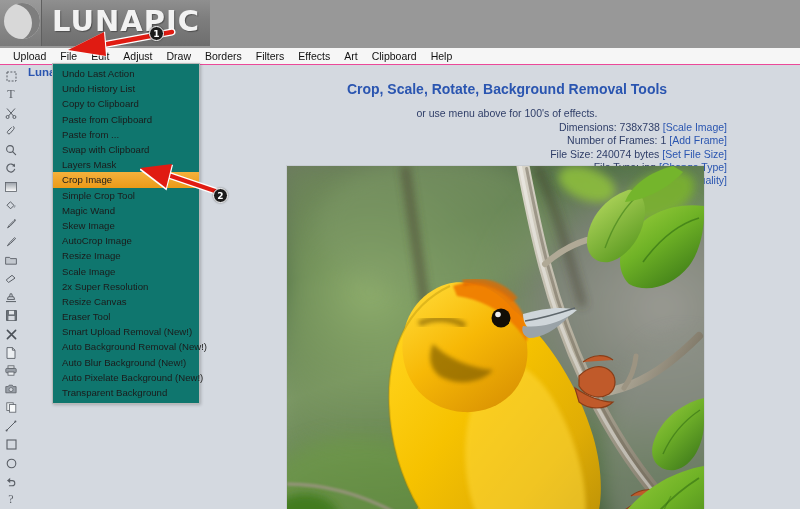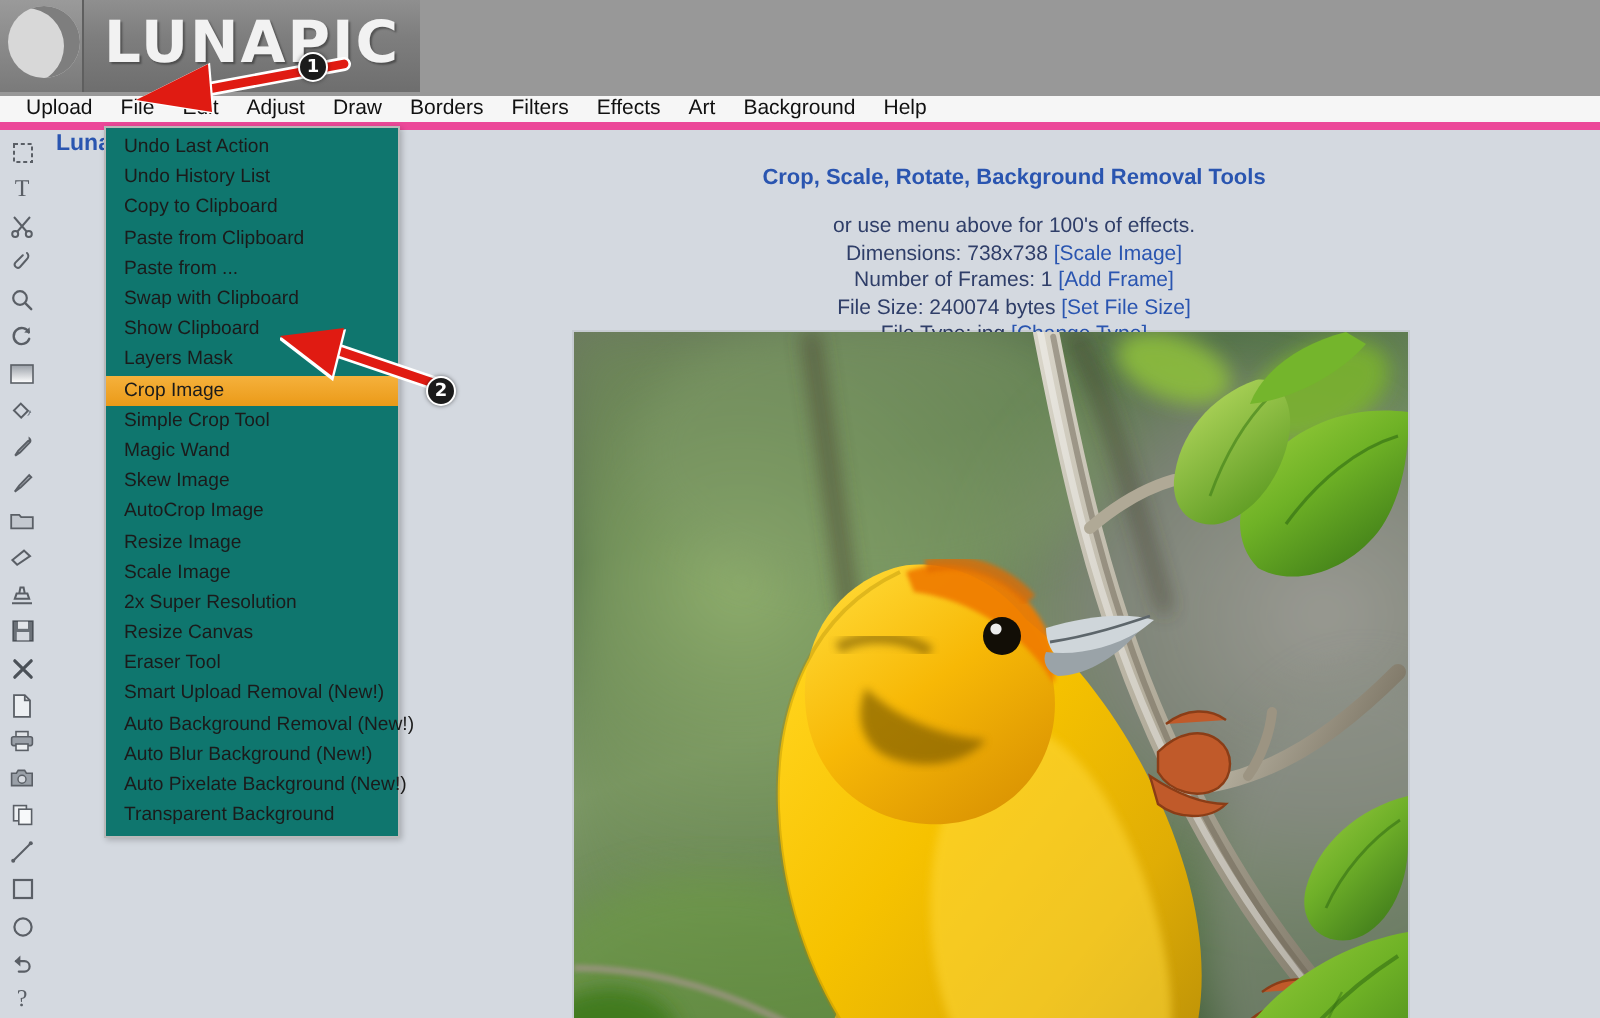--- a/index.html
+++ b/index.html
@@ -38,21 +38,21 @@
     font-size:29px; font-weight:bold; letter-spacing:1px;
     color:#f2f2f2;
     font-family:"DejaVu Sans", sans-serif;
     text-shadow:1px 1px 1px rgba(0,0,0,.35);
   }
 
   
   #menubar {
     position:absolute; left:0; top:48px; width:800px; height:17px;
     background:#f6f6f6;
-    border-bottom:4px solid #ec4899;
+    border-bottom:1px solid #ec4899;
     display:flex; align-items:center;
     padding-left:6px;
     font-size:10.5px;
   }
   .menu-top {
     padding:0 7px; color:#111; white-space:nowrap; cursor:default;
     line-height:17px;
   }
   .menu-top.active { color:#111; }
 
@@ -106,24 +106,24 @@
 
   
   #infopanel {
     position:absolute; left:265px; top:18px; width:440px;
     text-align:center;
     color:#2a3f7a;
     font-size:10.5px;
     line-height:13.4px;
   }
   #infopanel .head {
-    color:#2a55b0; font-weight:bold; font-size:11px;
+    color:#2a55b0; font-weight:bold; font-size:14px;
   }
   #infopanel .sub { color:#2f3e68;margin-top:11px; }
-  #infopanel .row { color:#2f3e68; }
+  #infopanel .row { color:#2f3e68;text-align:right; }
   .lnk { color:#2a55b0; cursor:pointer; }
 
   
   #imgwrap {
     position:absolute; left:265px; top:101px;
     width:417px; height:343px;
     overflow:hidden;
     box-shadow:0 0 0 1px rgba(0,0,0,.06);
   }
   #photo { position:absolute; left:0; top:0; width:417px; height:417px; }
@@ -155,21 +155,21 @@
 <div id="menubar">
   <div class="menu-top">Upload</div>
   <div class="menu-top">File</div>
   <div class="menu-top active">Edit</div>
   <div class="menu-top">Adjust</div>
   <div class="menu-top">Draw</div>
   <div class="menu-top">Borders</div>
   <div class="menu-top">Filters</div>
   <div class="menu-top">Effects</div>
   <div class="menu-top">Art</div>
-  <div class="menu-top">Background</div>
+  <div class="menu-top">Clipboard</div>
   <div class="menu-top">Help</div>
 </div>
 
 <div id="toolcol">
   <div class="tool">
     <svg width="11" height="11" viewBox="0 0 11 11">
         <rect x="1" y="1" width="9" height="9" fill="none" stroke="#5a5f66" stroke-width="1" stroke-dasharray="2 1.4"></rect>
       </svg>
   </div>
   <div class="tool" style="font-family:'Liberation Serif',serif;font-size:12px;">T</div>
@@ -508,21 +508,20 @@
   </div>
 </div>
 
 <div id="dropdown">
   <div class="dd-item">Undo Last Action</div>
   <div class="dd-item">Undo History List</div>
   <div class="dd-item">Copy to Clipboard</div>
   <div class="dd-item">Paste from Clipboard</div>
   <div class="dd-item">Paste from ...</div>
   <div class="dd-item">Swap with Clipboard</div>
-  <div class="dd-item">Show Clipboard</div>
   <div class="dd-item">Layers Mask</div>
   <div class="dd-item highlight">Crop Image</div>
   <div class="dd-item">Simple Crop Tool</div>
   <div class="dd-item">Magic Wand</div>
   <div class="dd-item">Skew Image</div>
   <div class="dd-item">AutoCrop Image</div>
   <div class="dd-item">Resize Image</div>
   <div class="dd-item">Scale Image</div>
   <div class="dd-item">2x Super Resolution</div>
   <div class="dd-item">Resize Canvas</div>

